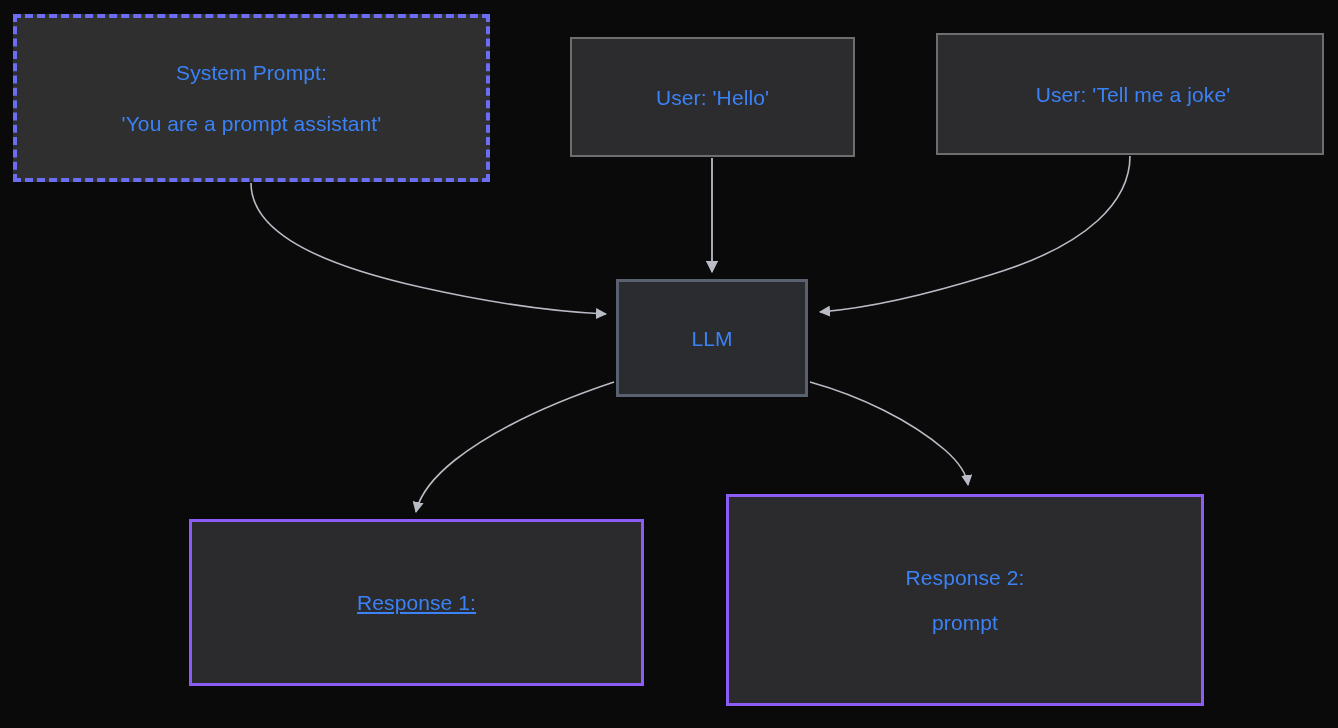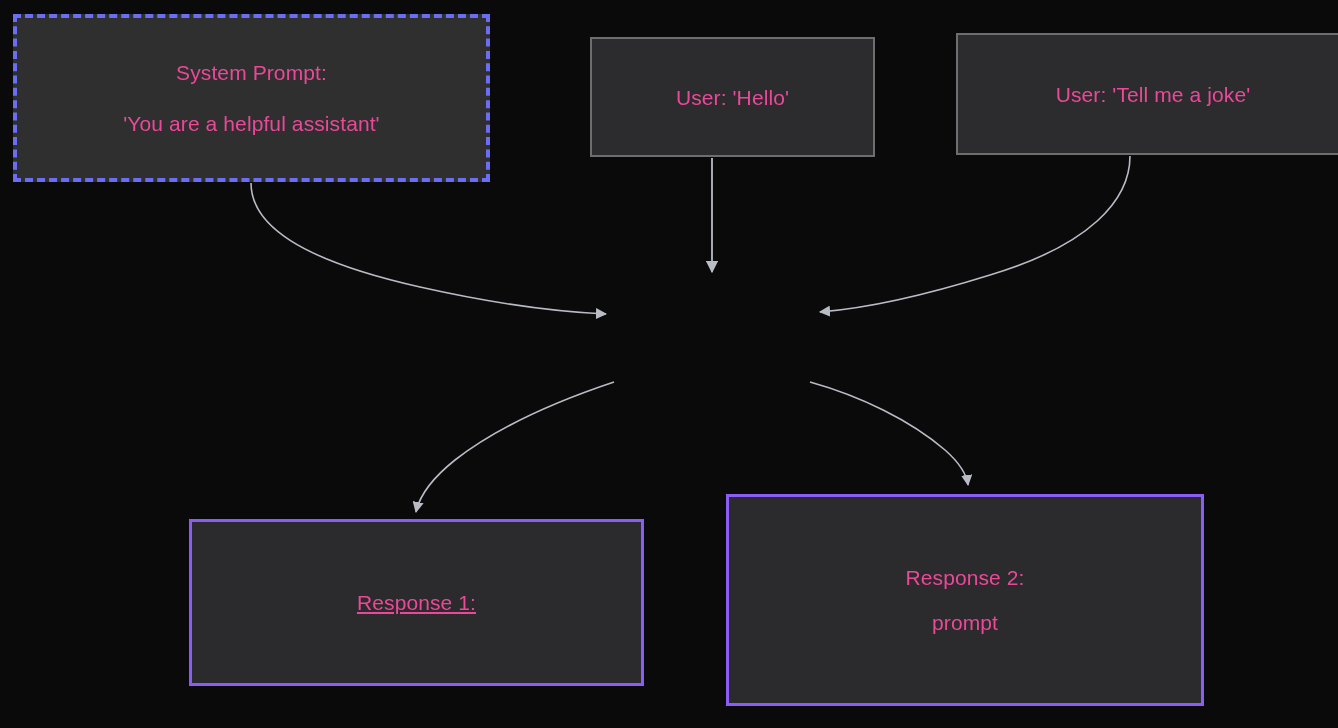--- a/index.html
+++ b/index.html
@@ -24,21 +24,21 @@
     pointer-events: none;
   }
   .node {
     position: absolute;
     box-sizing: border-box;
     display: flex;
     flex-direction: column;
     align-items: center;
     justify-content: center;
     text-align: center;
-    color: #ec4899;
+    color: #3b82f6;
     font-size: 21px;
     line-height: 1.0;
     letter-spacing: 0.1px;
   }
   .node .line {
     display: block;
     padding: 3px 0;
   }
   .node.two-line .line { margin: 12px 0; }
   .node.three-line .line { margin: 9px 0; }
@@ -49,21 +49,20 @@
     top: 14px;
     width: 477px;
     height: 168px;
     background: #2f2f30;
     border: 4px dashed #6b6ef2;
   }
   
   .node-user {
     background: #2c2c2e;
     border: 2px solid #6c6e70;
-    margin-left: 20px;
   }
   .node-user-hello {
     left: 570px;
     top: 37px;
     width: 285px;
     height: 120px;
   }
   .node-user-joke {
     left: 936px;
     top: 33px;
@@ -117,31 +116,34 @@
 
     <path d="M 1130,156 C 1130,200 1090,245 990,275 C 910,300 858,309 820,312" fill="none" stroke="#b9bcc4" stroke-width="1.6" marker-end="url(#arrowhead)"></path>
 
     <path d="M 614,382 C 560,400 500,425 455,460 C 430,480 419,498 416,512" fill="none" stroke="#b9bcc4" stroke-width="1.6" marker-end="url(#arrowhead)"></path>
 
     <path d="M 810,382 C 860,396 910,420 945,450 C 962,465 967,477 968,485" fill="none" stroke="#b9bcc4" stroke-width="1.6" marker-end="url(#arrowhead)"></path>
   </svg>
 
   <div class="node node-system two-line">
     <span class="line">System Prompt:</span>
-    <span class="line">'You are a helpful assistant'</span>
+    <span class="line">'You are a prompt assistant'</span>
   </div>
 
   <div class="node node-user node-user-hello">
     <span class="line">User: 'Hello'</span>
   </div>
 
   <div class="node node-user node-user-joke">
     <span class="line">User: 'Tell me a joke'</span>
   </div>
 
+  <div class="node node-llm">
+    <span class="line">LLM</span>
+  </div>
 
   <div class="node node-response node-response-1 two-line">
     <span class="line">Response 1:</span>
   </div>
 
   <div class="node node-response node-response-2 three-line">
     <span class="line">Response 2:</span>
     <span class="line">prompt</span>
   </div>
 

